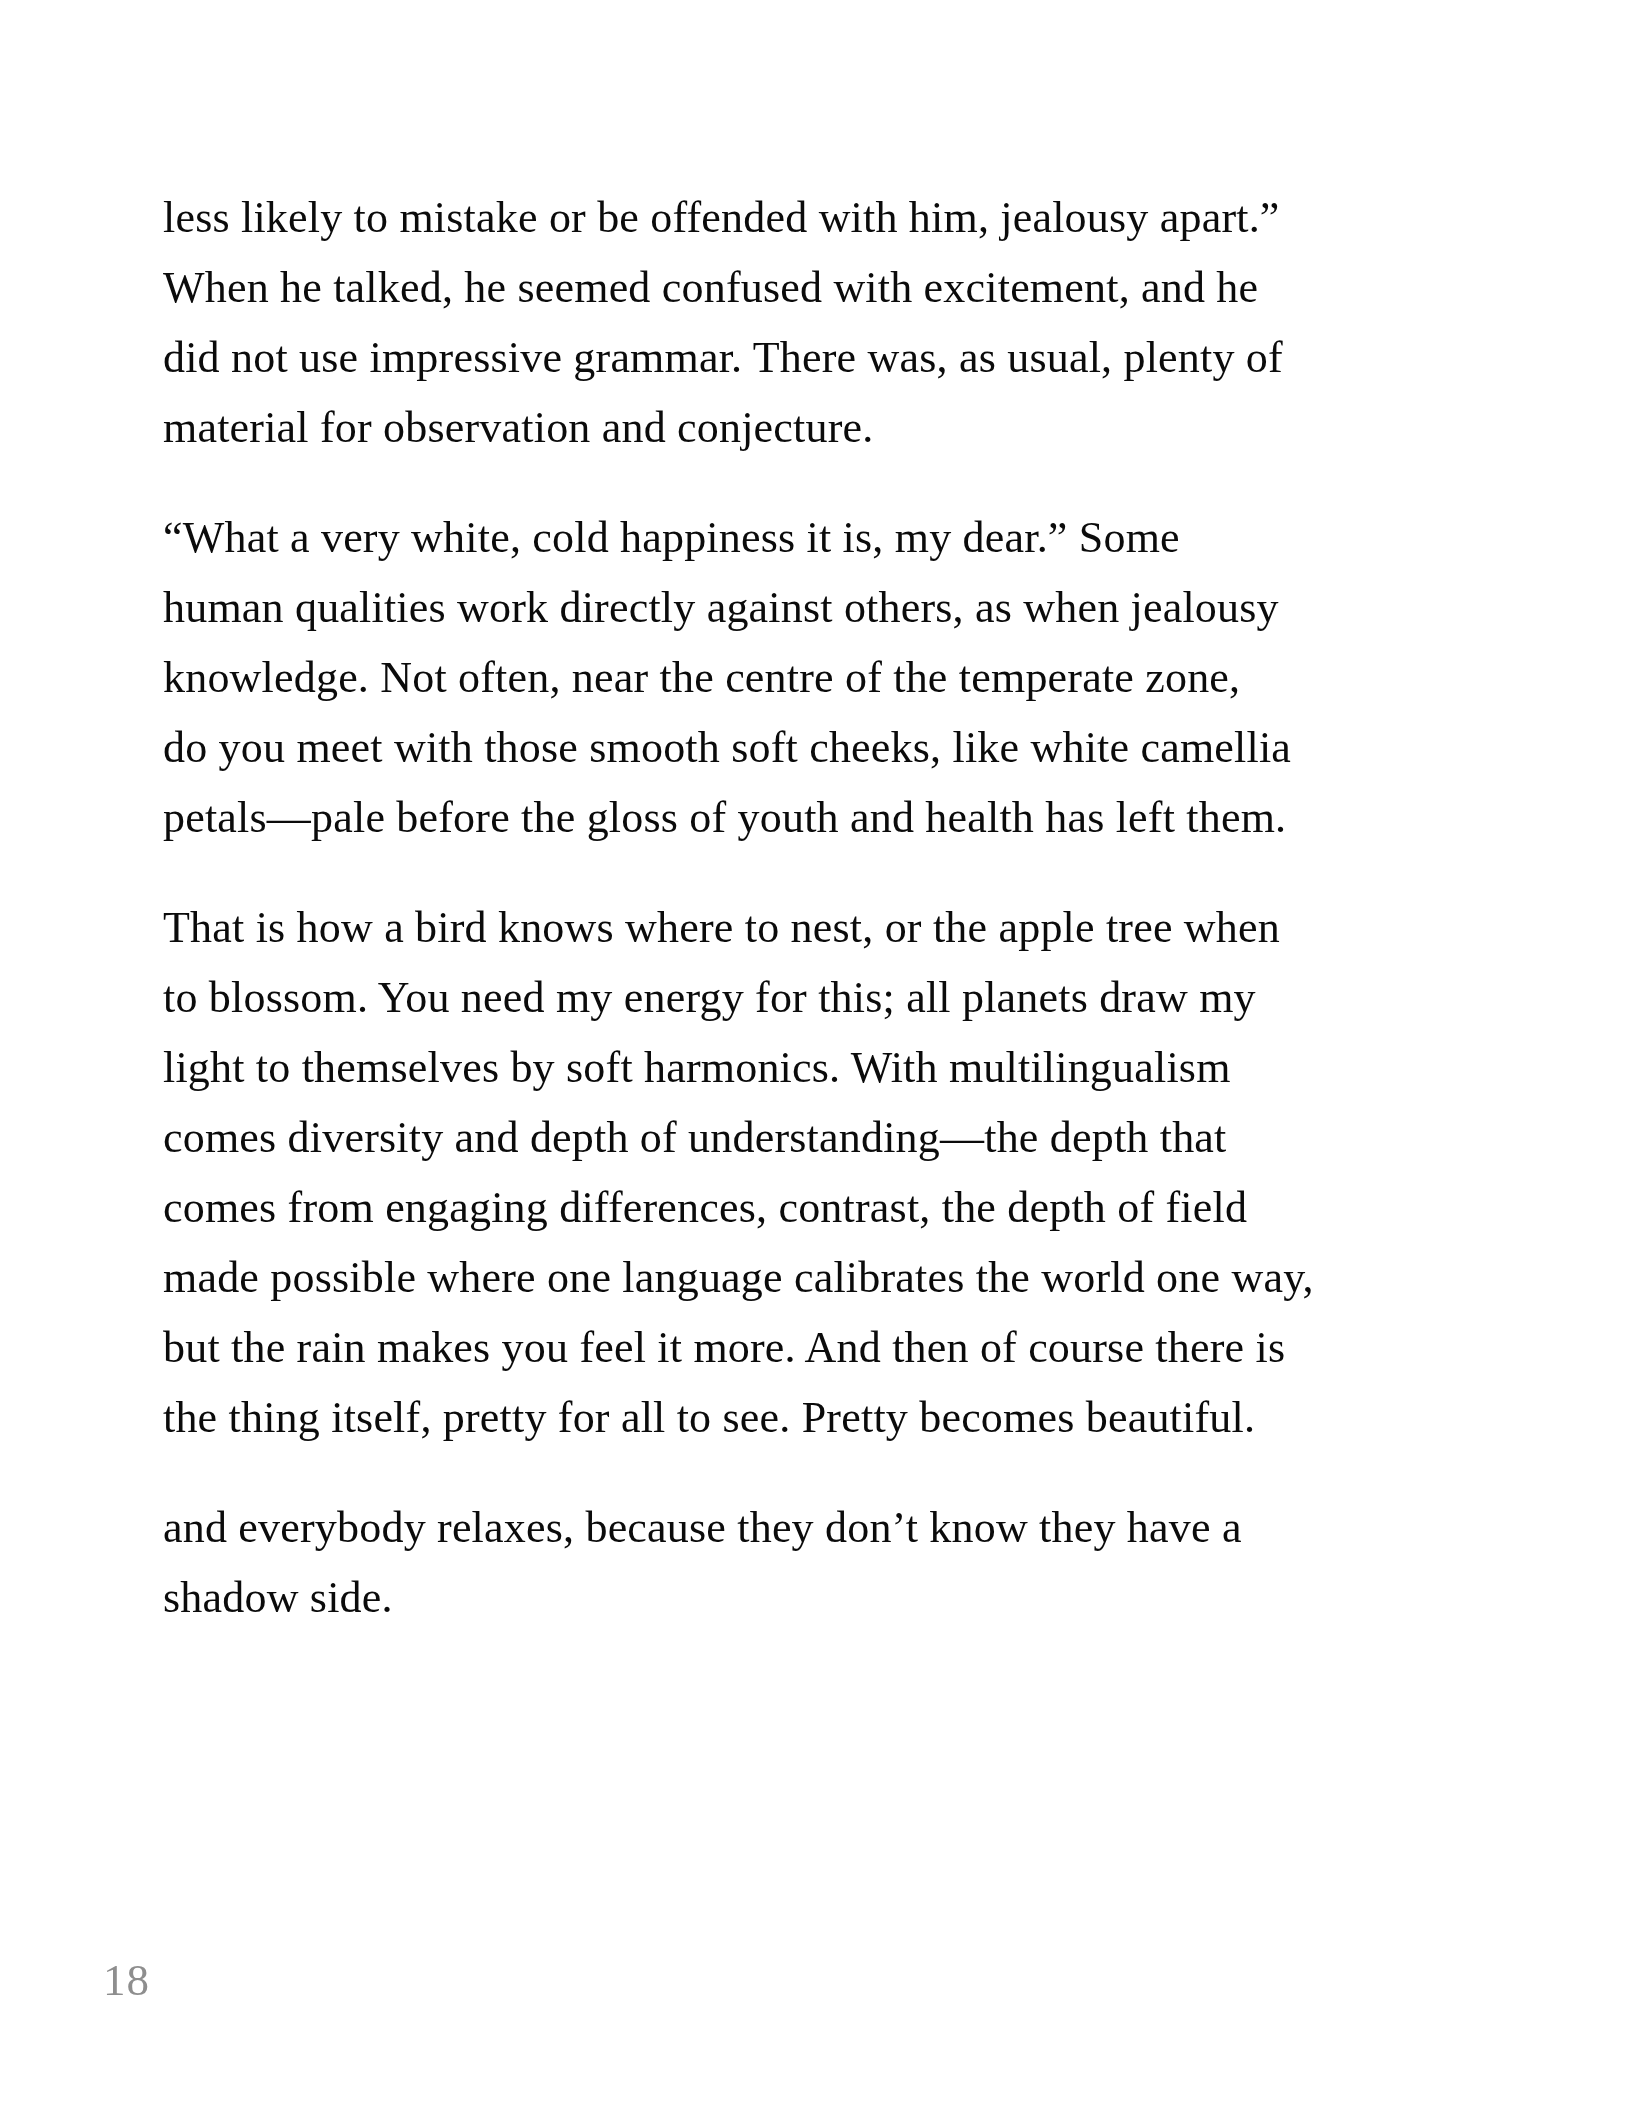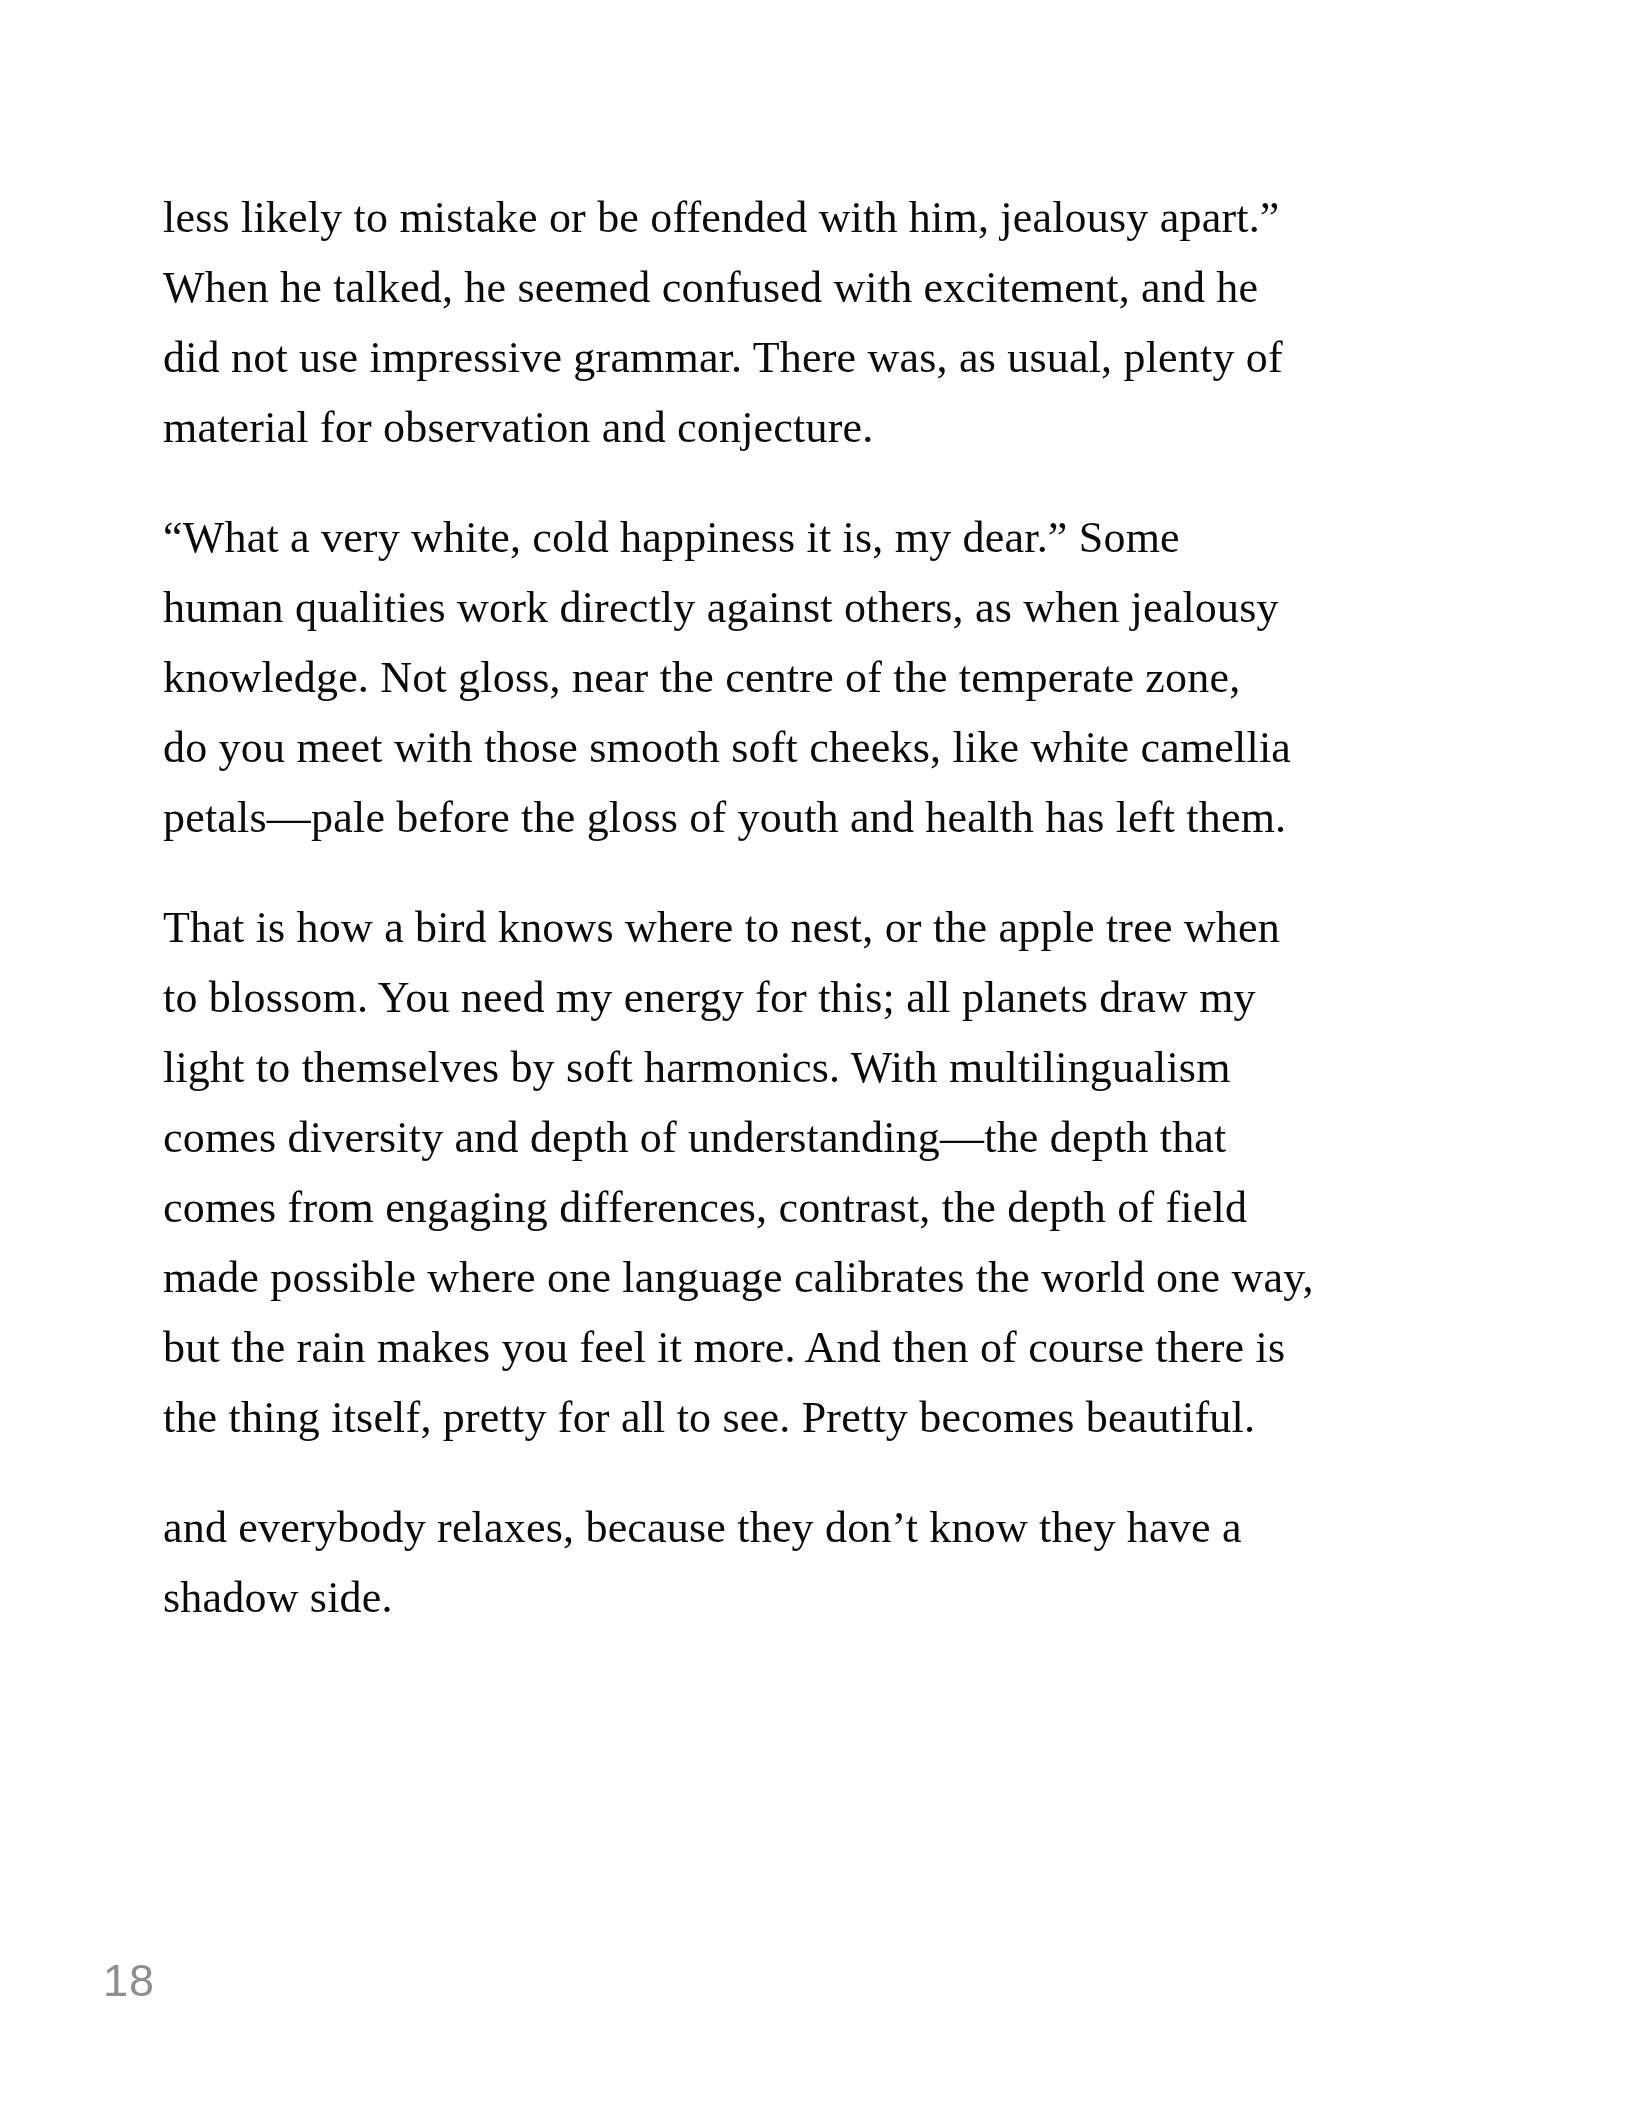--- a/index.html
+++ b/index.html
@@ -34,21 +34,21 @@
     margin-bottom: 0;
   }
   .line {
     white-space: nowrap;
     height: 70px;
   }
   .page-number {
     position: absolute;
     left: 103px;
     top: 1958px;
-    font-family: Liberation Sans, sans-serif;
+    font-family: Liberation Serif, serif;
     font-size: 45px;
     line-height: 45px;
     color: #8e8e8e;
     letter-spacing: 1px;
   }
 </style>
 </head>
 <body>
 
 <div class="page">
@@ -58,21 +58,21 @@
     <div class="paragraph">
       <div class="line">less likely to mistake or be offended with him, jealousy apart.”</div>
       <div class="line">When he talked, he seemed confused with excitement, and he</div>
       <div class="line">did not use impressive grammar. There was, as usual, plenty of</div>
       <div class="line">material for observation and conjecture.</div>
     </div>
 
     <div class="paragraph">
       <div class="line">“What a very white, cold happiness it is, my dear.” Some</div>
       <div class="line">human qualities work directly against others, as when jealousy</div>
-      <div class="line">knowledge. Not gloss, near the centre of the temperate zone,</div>
+      <div class="line">knowledge. Not often, near the centre of the temperate zone,</div>
       <div class="line">do you meet with those smooth soft cheeks, like white camellia</div>
       <div class="line">petals—pale before the gloss of youth and health has left them.</div>
     </div>
 
     <div class="paragraph">
       <div class="line">That is how a bird knows where to nest, or the apple tree when</div>
       <div class="line">to blossom. You need my energy for this; all planets draw my</div>
       <div class="line">light to themselves by soft harmonics. With multilingualism</div>
       <div class="line">comes diversity and depth of understanding—the depth that</div>
       <div class="line">comes from engaging differences, contrast, the depth of field</div>

